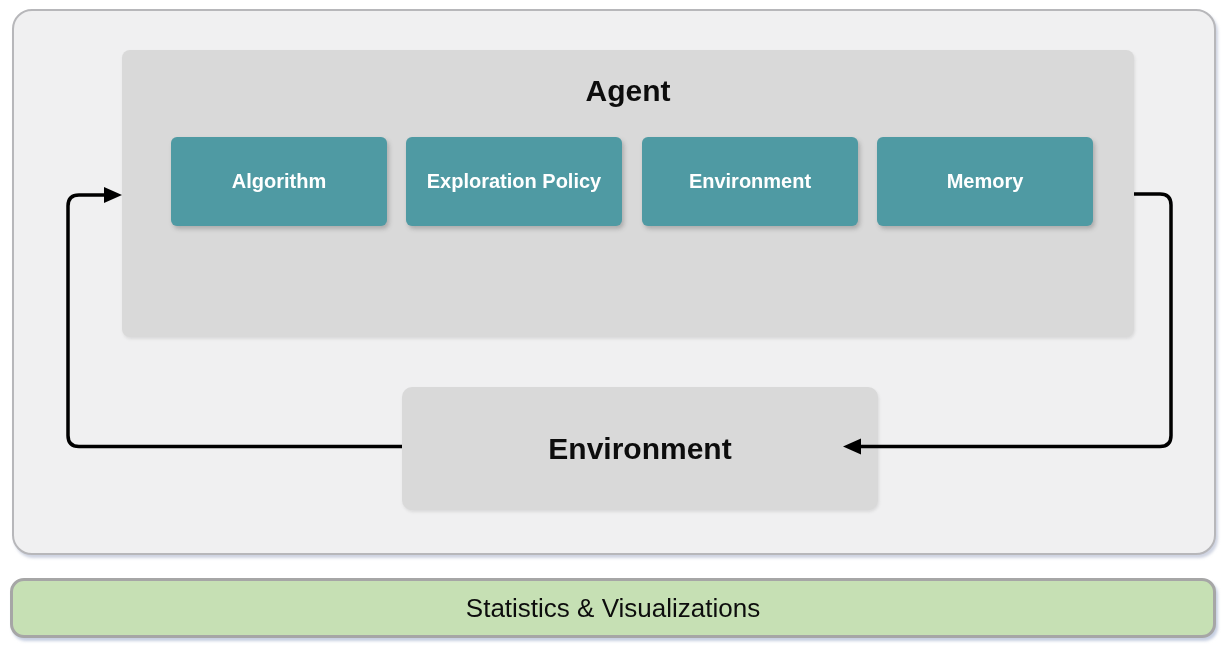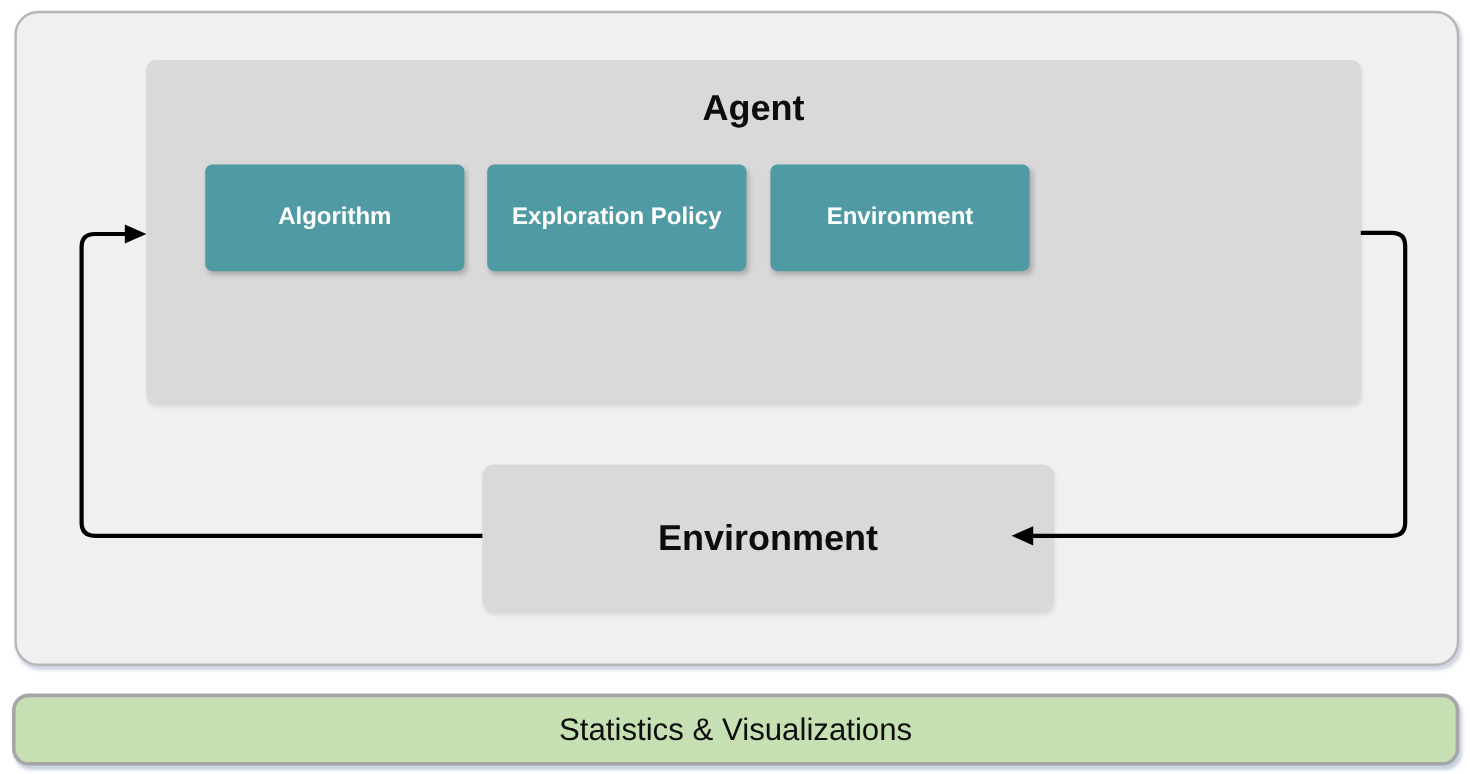--- a/index.html
+++ b/index.html
@@ -103,20 +103,21 @@
   <div class="agent-box"></div>
 
   <div class="agent-title">Agent</div>
 
   <div class="component c1">Algorithm</div>
 
   <div class="component c2">Exploration Policy</div>
 
   <div class="component c3">Environment</div>
 
+  <div class="component c4">Memory</div>
 
 
   <div class="environment-box">
     <span>Environment</span>
   </div>
 
   <svg class="arrows" viewBox="0 0 1225 645">
 
     <path d="M 402 446.5 L 79 446.5 Q 68 446.5 68 435.5 L 68 206 Q 68 195 79 195 L 107 195"></path>
     <polygon points="122,195 104,187 104,203"></polygon>

